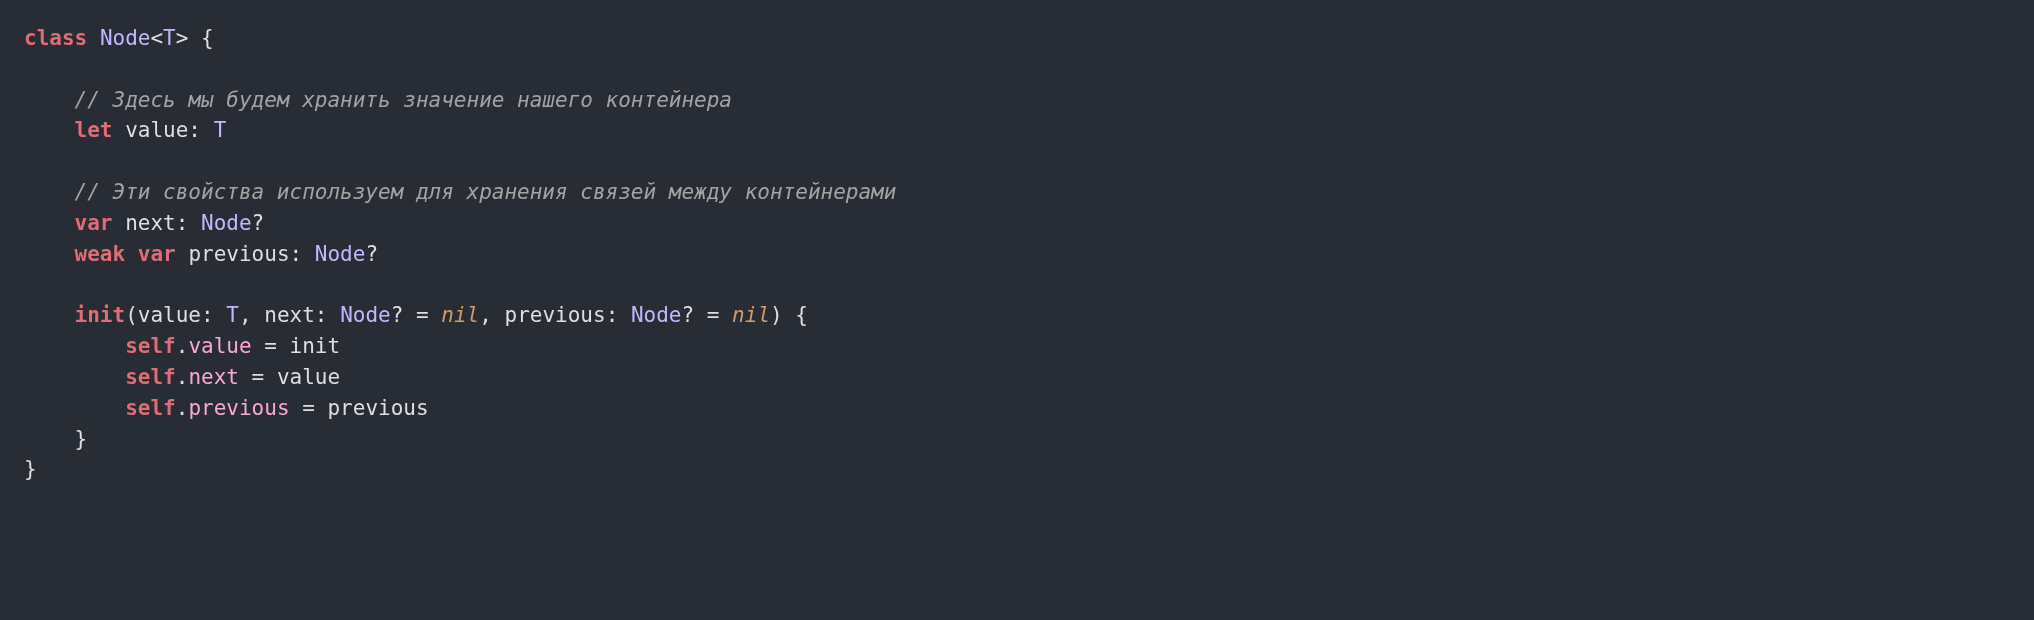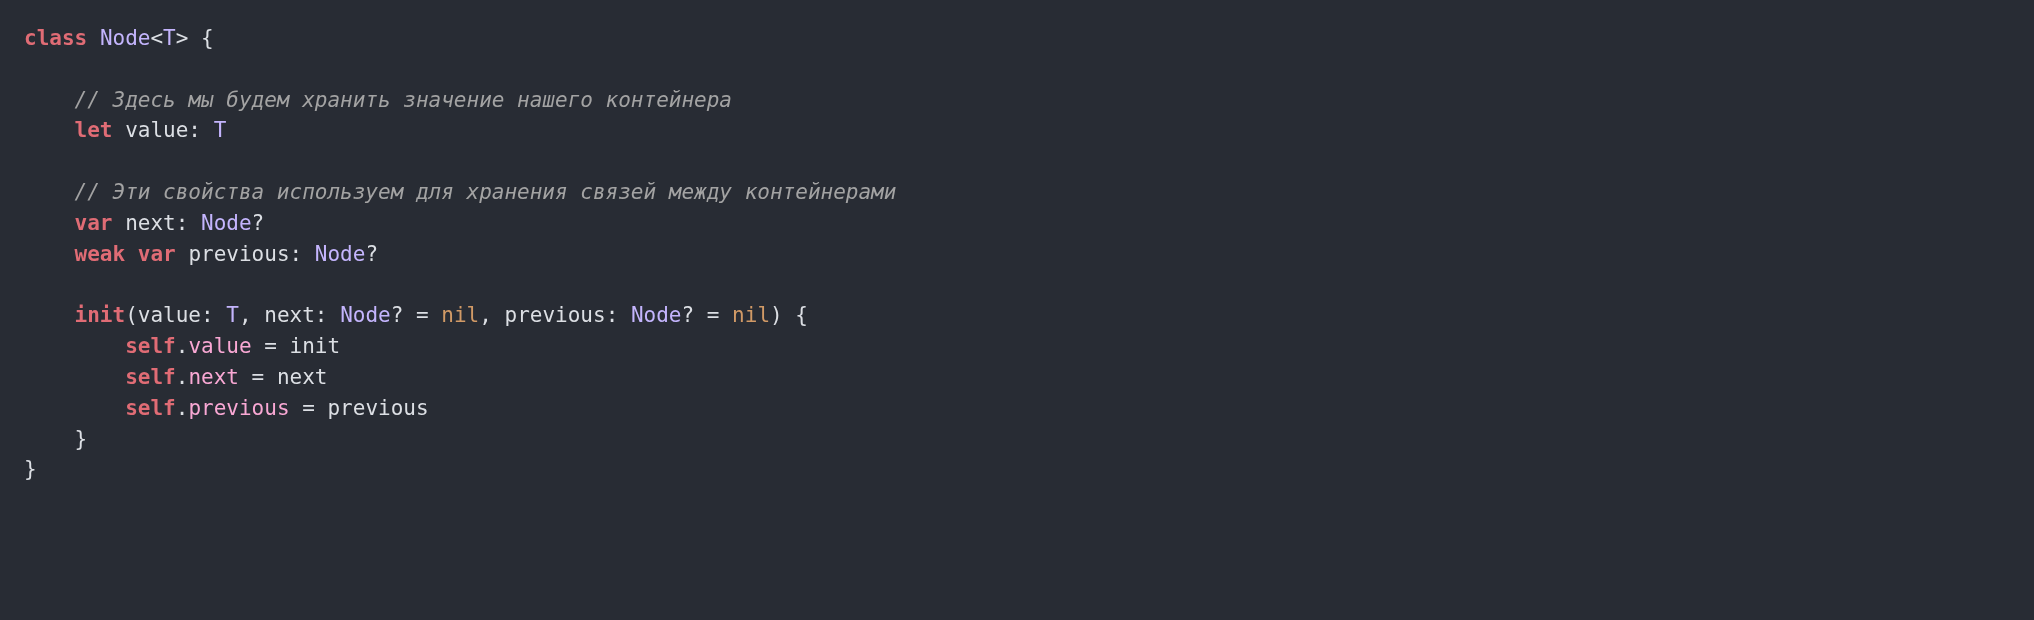--- a/index.html
+++ b/index.html
@@ -18,32 +18,32 @@
     line-height: 1.42;
     color: #dcdfe4;
     white-space: pre;
     font-weight: 500;
   }
   .kw   { color: #e06c75; font-weight: 600; text-align: right; } 
   .type { color: #c4b5fd; } 
   .id   { color: #f9a8d4; } 
   .cmt  { color: #a3a3a3; font-style: italic; }
   .punc { color: #dcdfe4; }
-  .lit  { color: #d19a66; } 
+  .lit  { color: #d19a66; font-style: italic; } 
 </style>
 </head>
 <body>
 
 <pre class="code"><code id="code-root"><span class="kw">class</span><span class="punc"> </span><span class="type">Node</span><span class="punc">&lt;</span><span class="type">T</span><span class="punc">&gt; {</span>
 <span class="punc"></span>
 <span class="punc">    </span><span class="cmt">// Здесь мы будем хранить значение нашего контейнера</span>
 <span class="punc">    </span><span class="kw">let</span><span class="punc"> value: </span><span class="type">T</span>
 <span class="punc"></span>
 <span class="punc">    </span><span class="cmt">// Эти свойства используем для хранения связей между контейнерами</span>
 <span class="punc">    </span><span class="kw">var</span><span class="punc"> next: </span><span class="type">Node</span><span class="punc">?</span>
 <span class="punc">    </span><span class="kw">weak</span><span class="punc"> </span><span class="kw">var</span><span class="punc"> previous: </span><span class="type">Node</span><span class="punc">?</span>
 <span class="punc"></span>
 <span class="punc">    </span><span class="kw">init</span><span class="punc">(value: </span><span class="type">T</span><span class="punc">, next: </span><span class="type">Node</span><span class="punc">? = </span><span class="lit">nil</span><span class="punc">, previous: </span><span class="type">Node</span><span class="punc">? = </span><span class="lit">nil</span><span class="punc">) {</span>
 <span class="punc">        </span><span class="kw">self</span><span class="punc">.</span><span class="id">value</span><span class="punc"> = init</span>
-<span class="punc">        </span><span class="kw">self</span><span class="punc">.</span><span class="id">next</span><span class="punc"> = next</span>
+<span class="punc">        </span><span class="kw">self</span><span class="punc">.</span><span class="id">next</span><span class="punc"> = value</span>
 <span class="punc">        </span><span class="kw">self</span><span class="punc">.</span><span class="id">previous</span><span class="punc"> = previous</span>
 <span class="punc">    }</span>
 <span class="punc">}</span></code></pre>
 
 </body></html>

